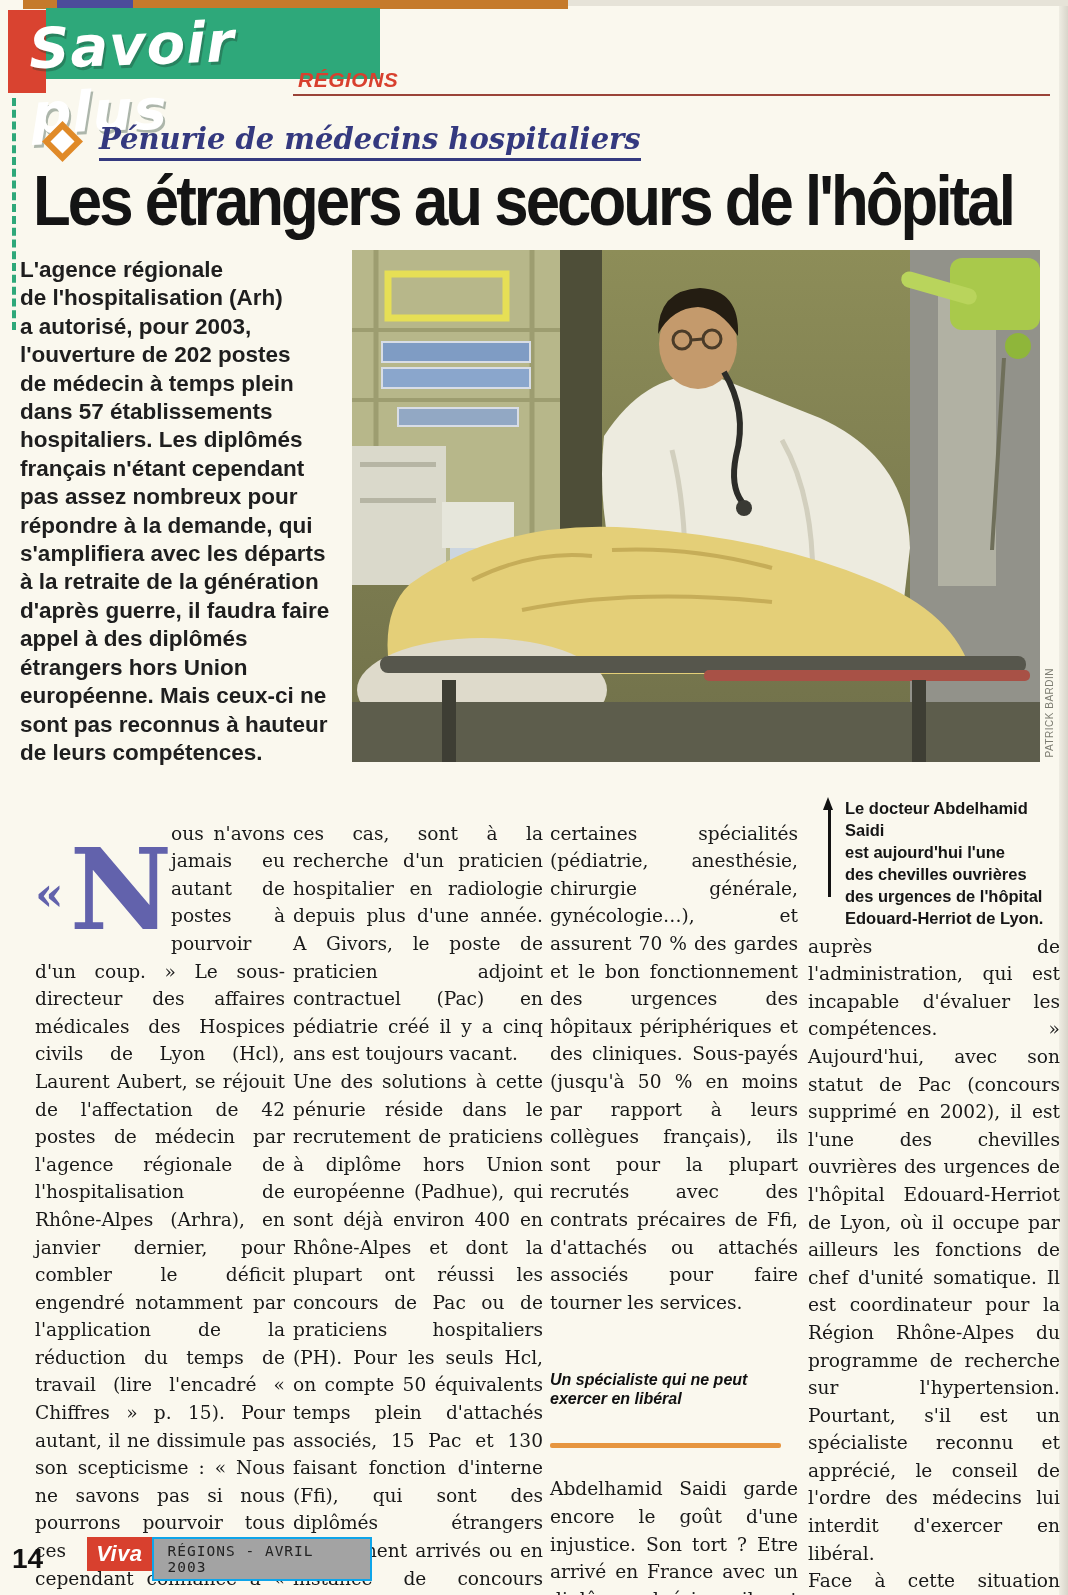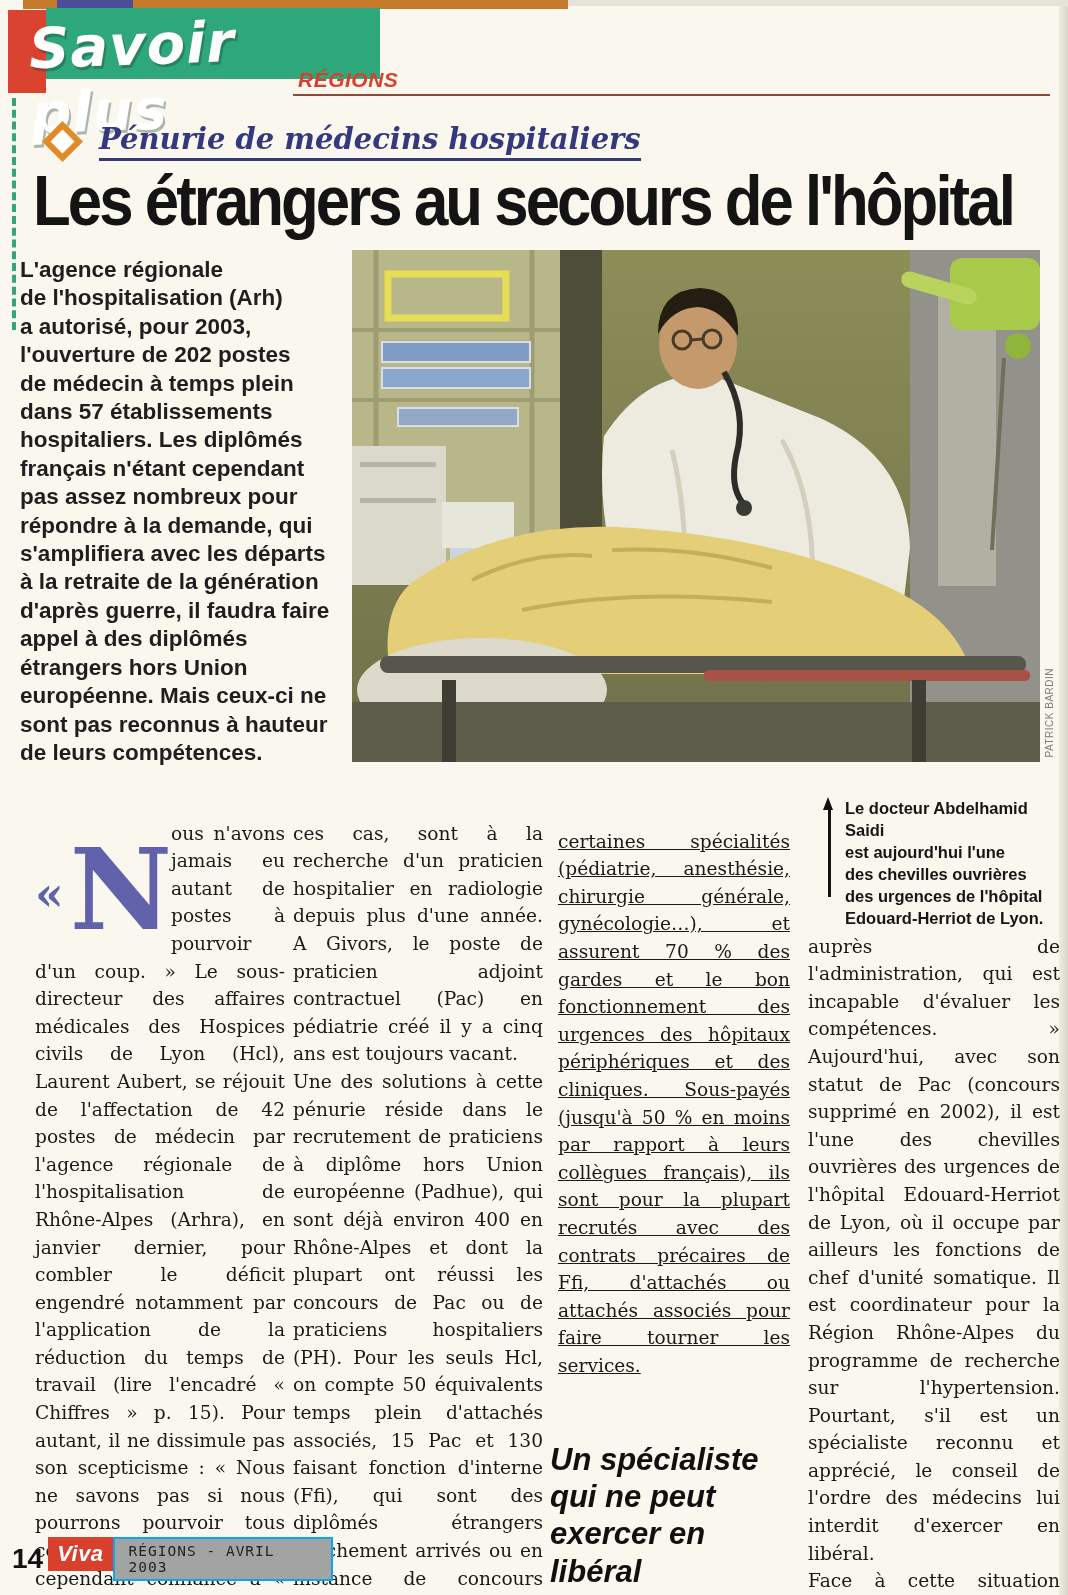--- a/index.html
+++ b/index.html
@@ -64,34 +64,34 @@
   .col{position:absolute;font-size:18.6px;line-height:27.6px;text-align:justify;
         white-space:pre-line;color:#191919;}
   .col1{left:35px;top:792px;width:250px;}
   .col2{left:293px;top:792px;width:250px;}
   .col3{left:550px;top:792px;width:248px;}
   .col4{left:808px;top:905px;width:252px;}
   .dropwrap{float:left;width:128px;height:108px;display:flex;align-items:flex-end;
         margin:6px 8px 0 0;color:#6262ac;}
   .quote-mark{font-size:46px;font-weight:bold;line-height:.9;margin:0 6px 18px 0;}
   .dropcap-letter{font-size:112px;font-weight:bold;line-height:.78;}
-  .col3 p{margin:8px;white-space:pre-line;text-decoration:underline;}
+  .col3 p{margin:0;white-space:pre-line;}
   .subhead{margin:26px 0 0 0;font-family:"Liberation Sans", sans-serif;font-weight:bold;
-        font-style:italic;font-size:31px;line-height:1.2;color:#101010;text-align:left;
+        font-style:italic;font-size:16px;line-height:1.2;color:#101010;text-align:left;
         white-space:normal;}
   .subhead-rule{width:93%;height:5px;background:#e6953f;margin:7px 0 0 0;border-radius:2px;}
   .para2{margin-top:24px;}
 
   
   .footer{position:absolute;left:12px;top:1537px;display:flex;align-items:flex-start;}
   .page-num{font-family:"Liberation Sans", sans-serif;font-weight:bold;font-size:28px;
         color:#111;margin-right:5px;align-self:center;}
   .viva-box{background:#d8402e;color:#fff;font-family:"Liberation Sans", sans-serif;
         font-weight:bold;font-style:italic;font-size:22px;padding:4px 9px;display:flex;
-        align-items:center;letter-spacing:.5px;}
+        align-items:center;letter-spacing:.5px;margin-left:39px;}
   .issue-box{border:2px solid #0ea5e9;background:#a3a3a3;display:flex;align-items:center;
         padding:4px 14px;width:188px;font-family:"DejaVu Sans Mono", monospace;
         font-size:14.5px;letter-spacing:1px;color:#222;}
 </style>
 </head>
 <body>
 
 <div class="page">
 
   <div class="scan-edge-right"></div>

